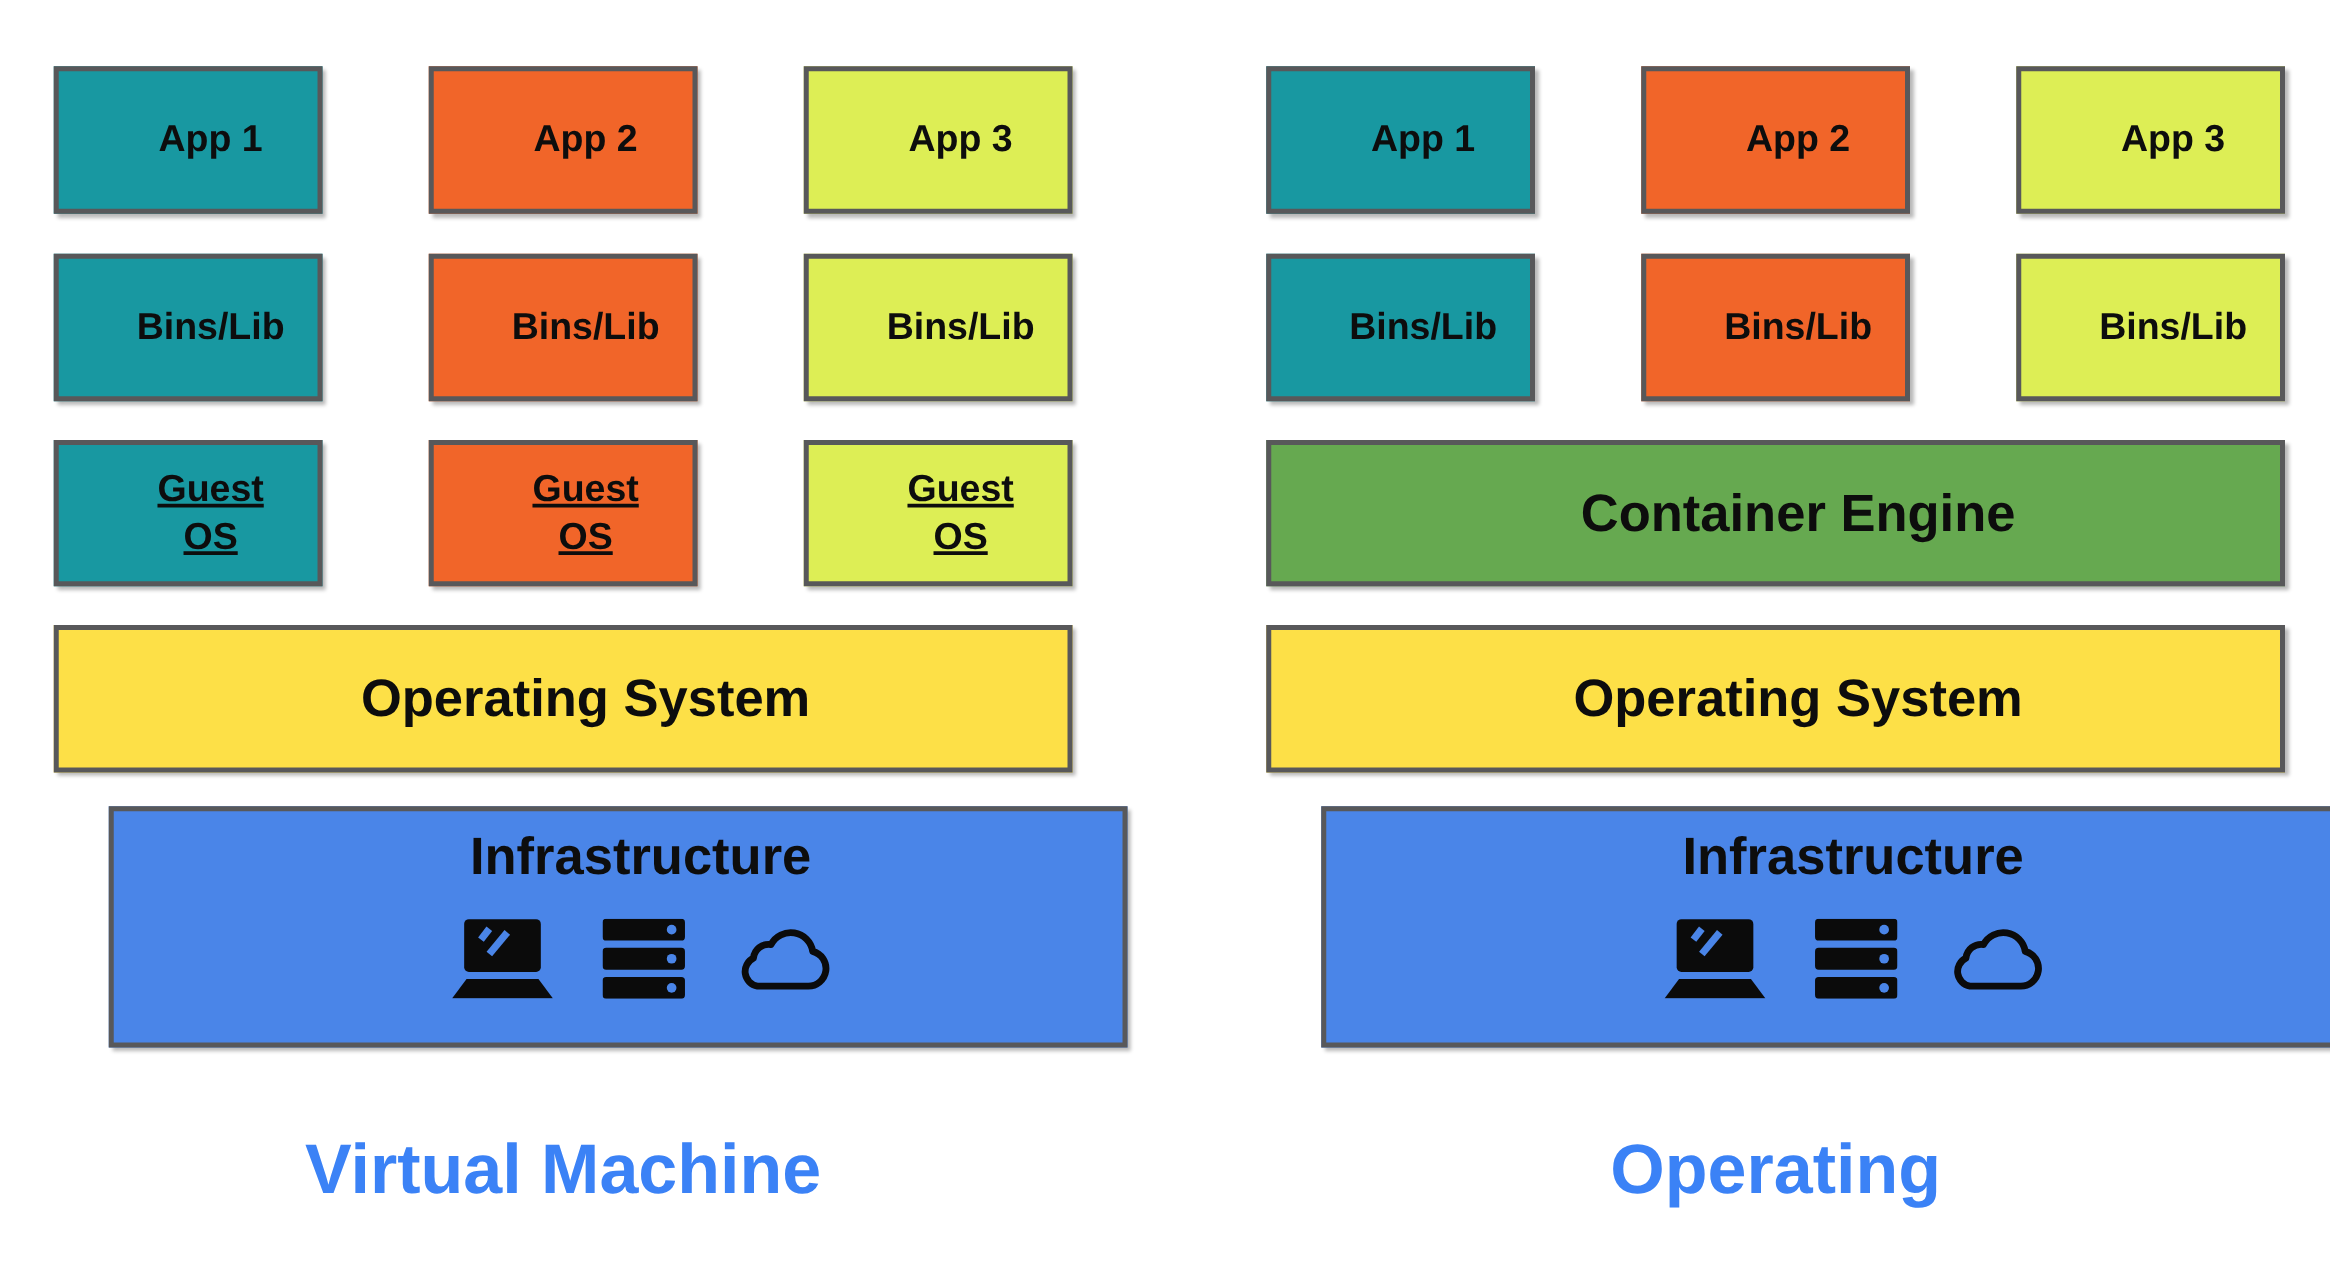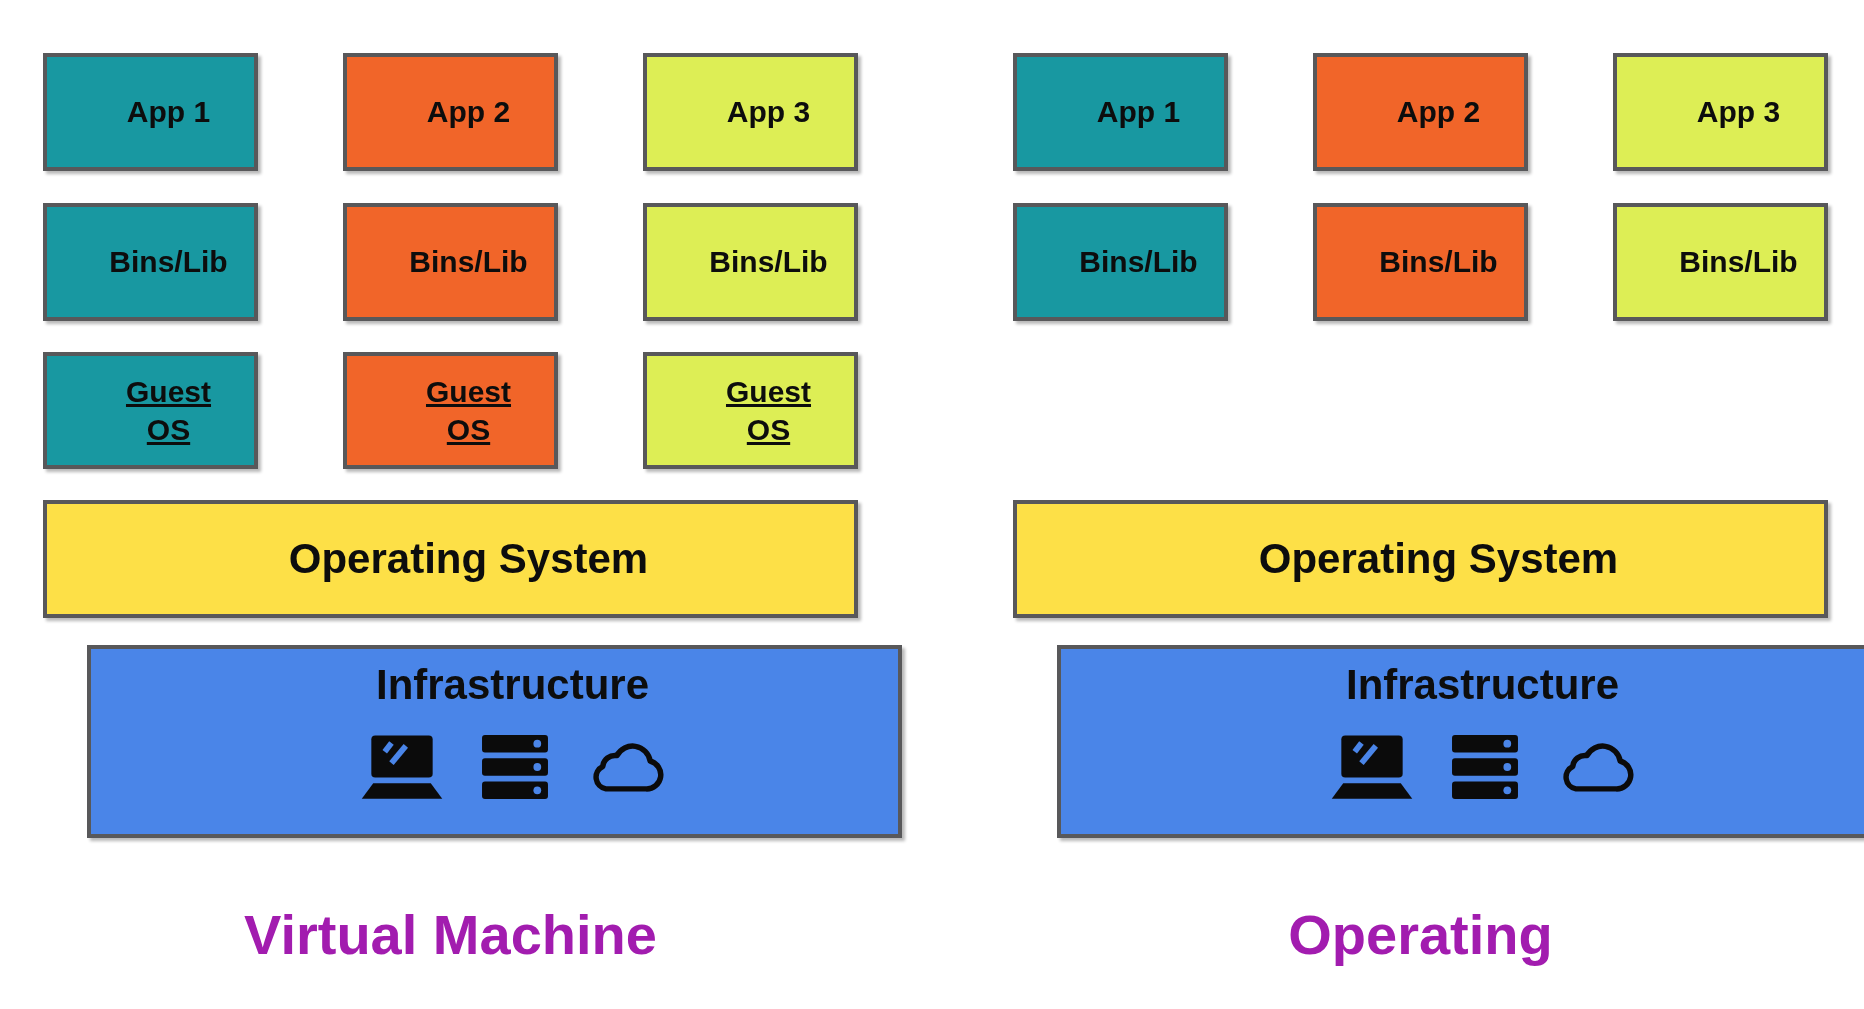--- a/index.html
+++ b/index.html
@@ -32,21 +32,21 @@
     top:645px; height:193px; font-size:42px;
     flex-direction:column; justify-content:flex-start; padding-top:12px;
   }
   .icons-row { display:flex; align-items:center; gap:34px; margin-top:26px; }
   .icons-row svg { display:block; }
 
   .guest { white-space:pre-line; line-height:1.25;text-decoration:underline; }
 
   .stack-label {
     position:absolute; top:900px; left:0; width:815px;
-    text-align:center; font-size:56px; font-weight:700; color:#a21caf;
+    text-align:center; font-size:56px; font-weight:700; color:#3b82f6;
     line-height:70px;
   }
 
   .teal   { background:#1898A1; }
   .orange { background:#F16529; }
   .lime   { background:#DDEE55; }
   .green  { background:#66A950; }
   .lblue  { background:#fde047; }
   .blue   { background:#4A85E8;margin-left:44px; }
 </style>
@@ -136,20 +136,23 @@
     <div class="box small teal row-bins col0">
       <span>Bins/Lib</span>
     </div>
     <div class="box small orange row-bins col1">
       <span>Bins/Lib</span>
     </div>
     <div class="box small lime row-bins col2">
       <span>Bins/Lib</span>
     </div>
 
+    <div class="box wide green engine-box">
+      <span>Container Engine</span>
+    </div>
 
     <div class="box wide lblue os-box">
       <span>Operating System</span>
     </div>
 
     <div class="box wide blue infra-box">
       <span>Infrastructure</span>
       <div class="icons-row">
         <svg width="92" height="64" viewBox="0 0 96 66">
           <rect x="16" y="0" width="64" height="44" rx="4" fill="#0b0b0b"></rect>

